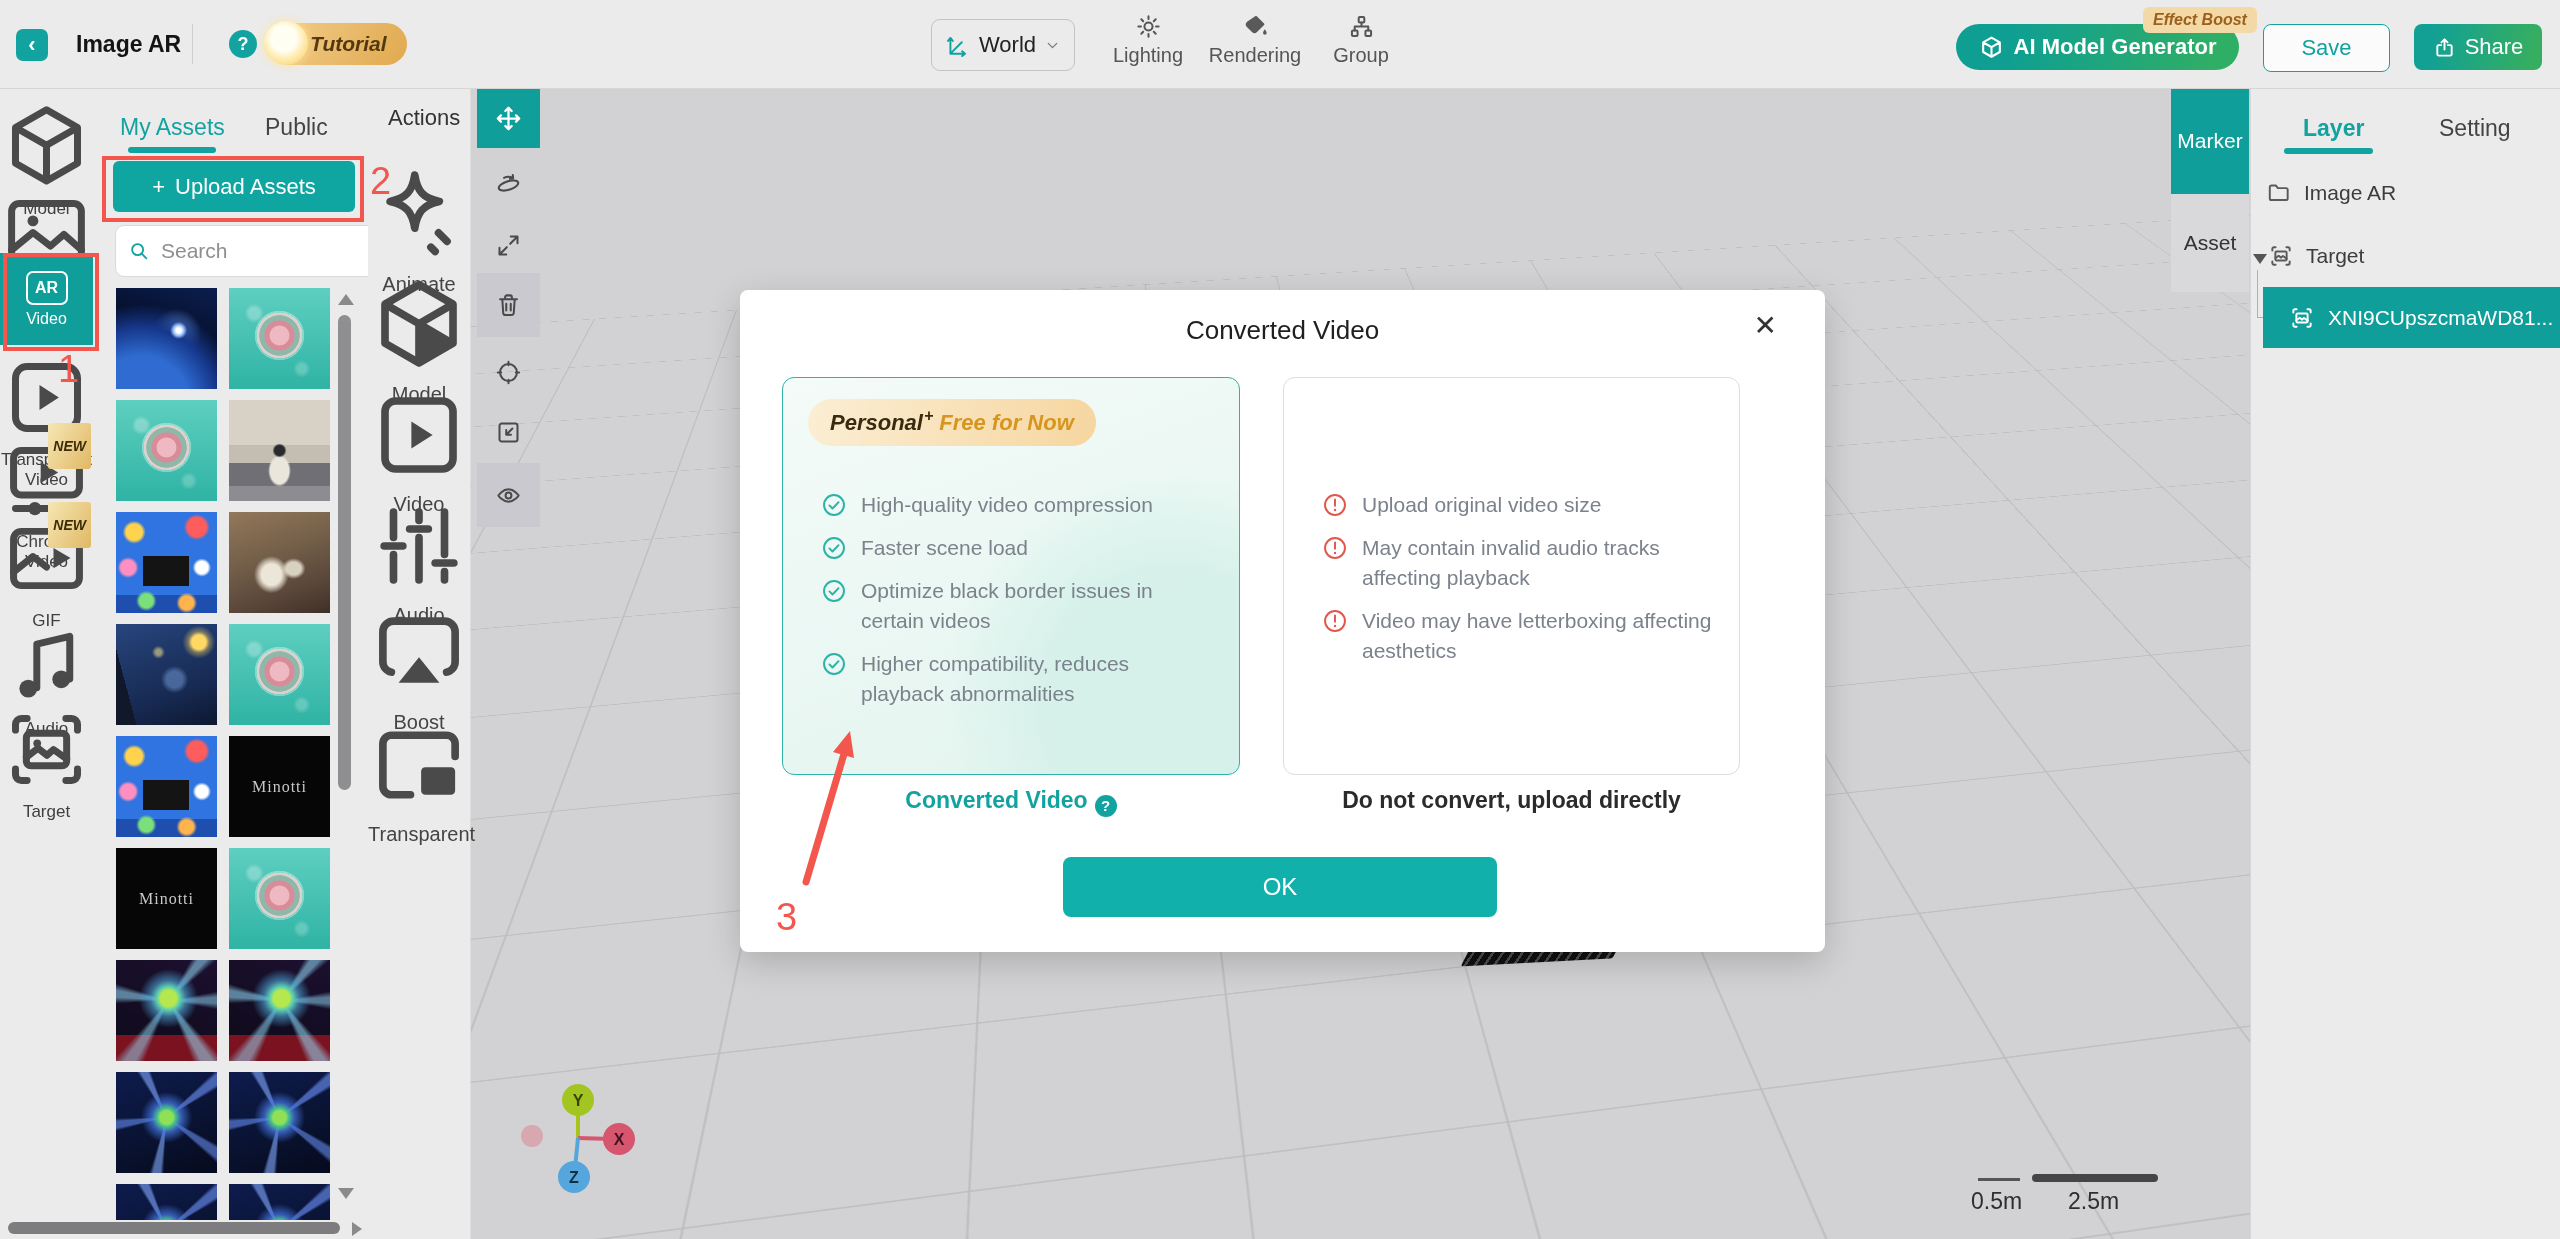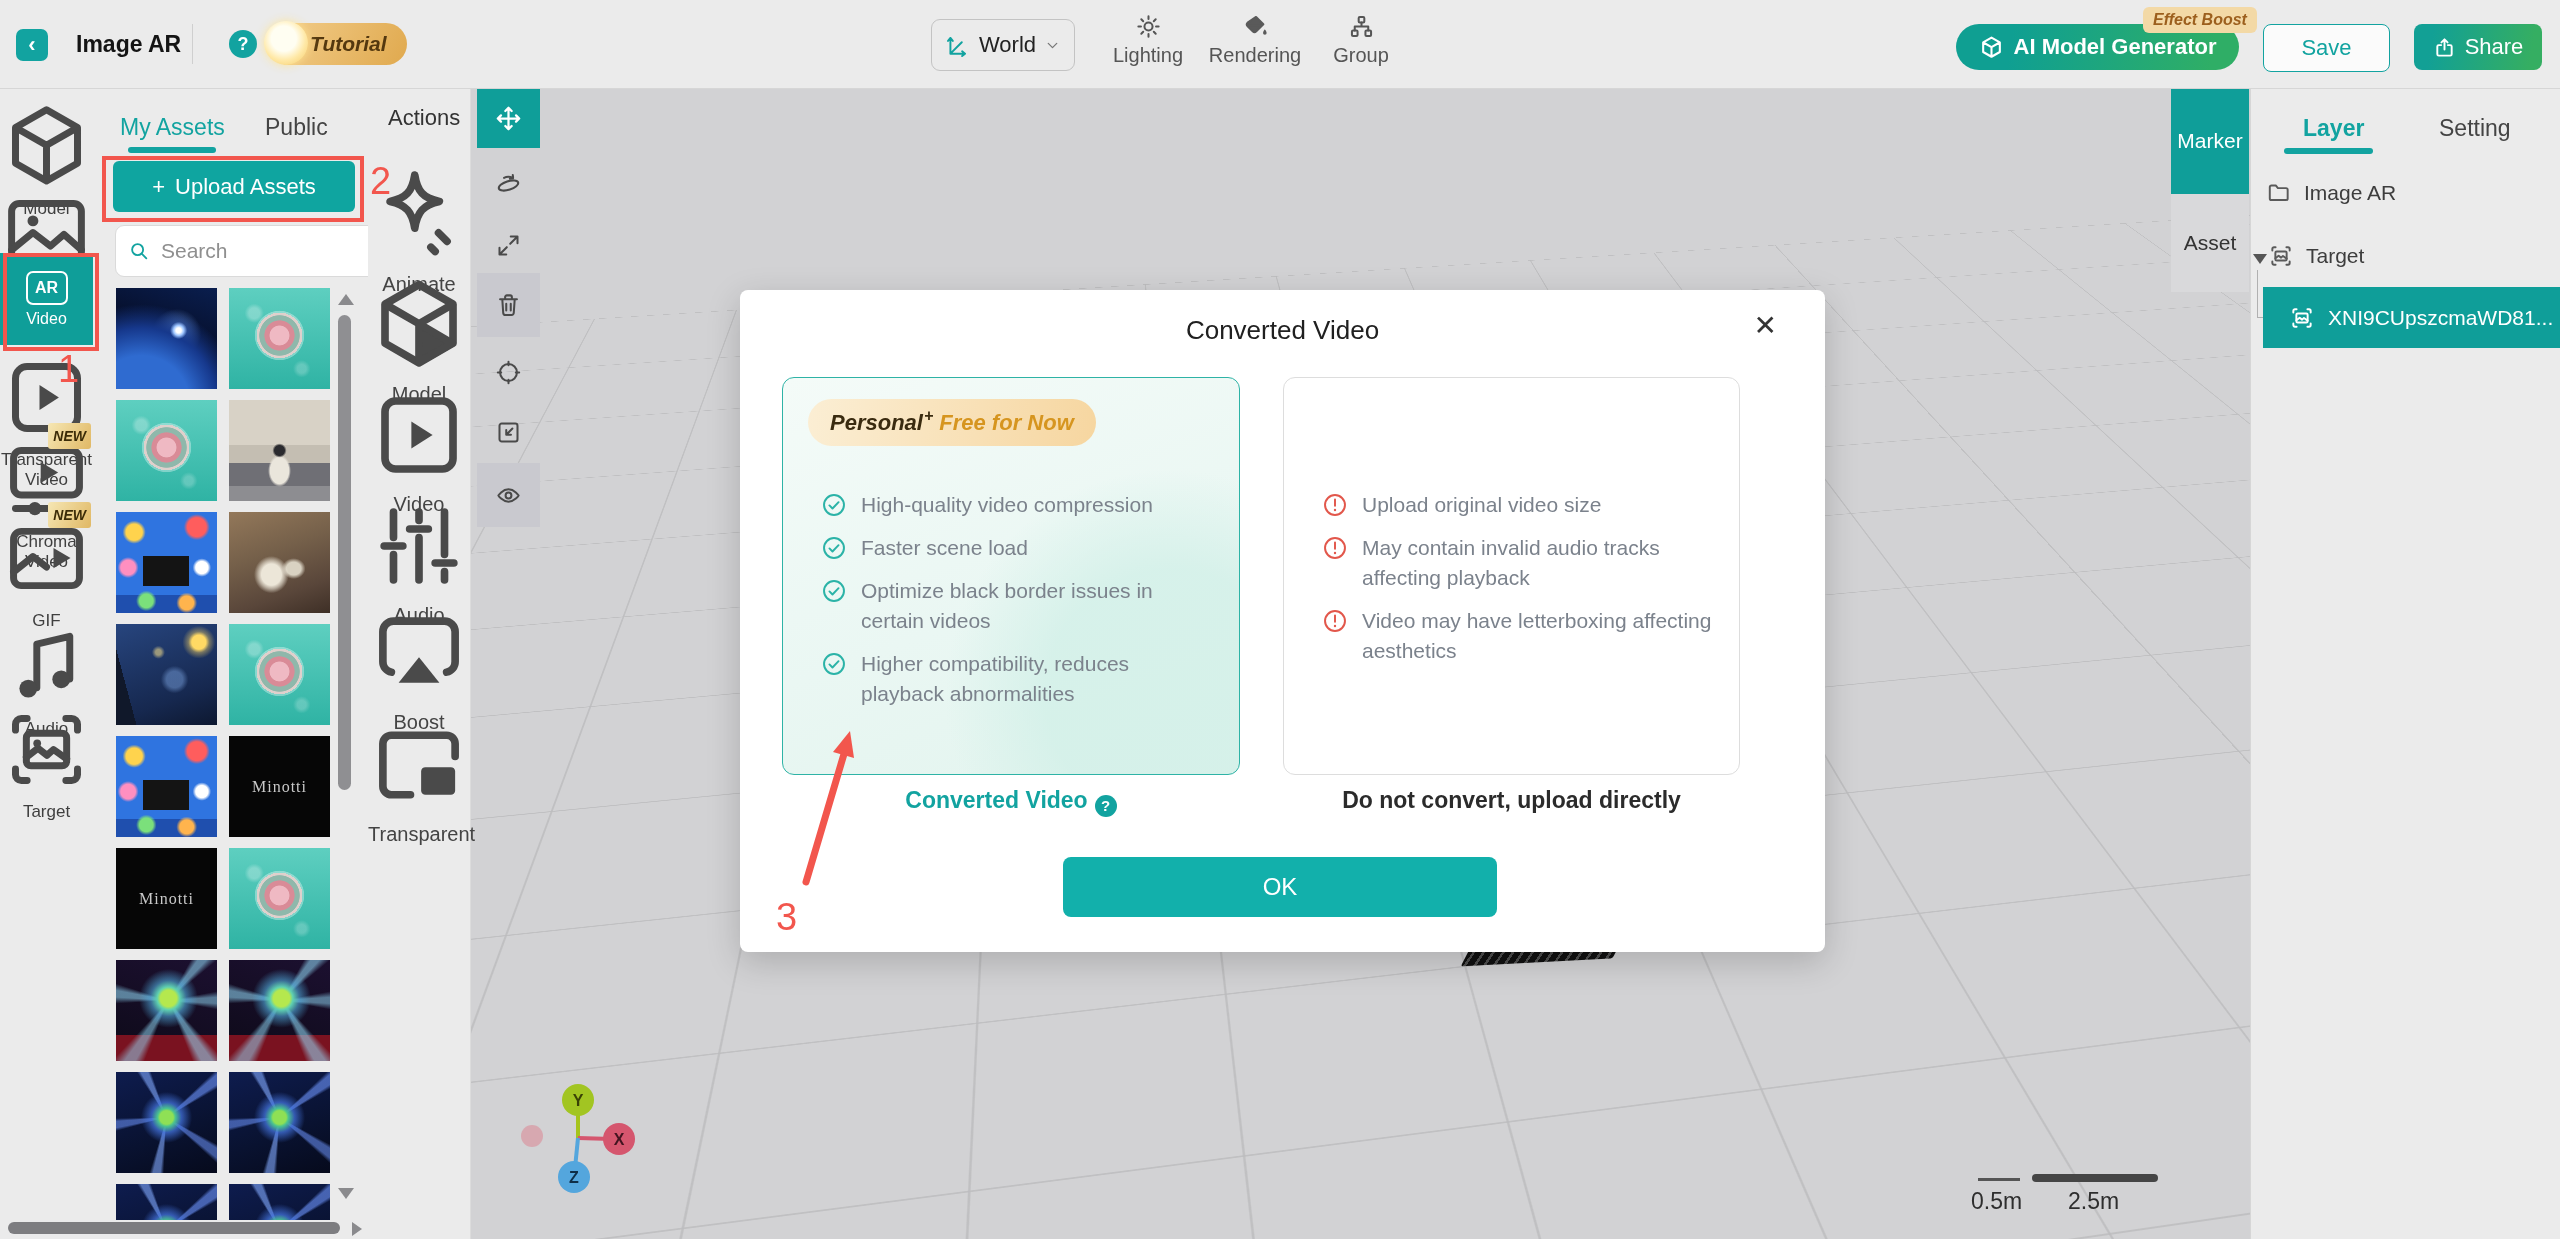--- a/index.html
+++ b/index.html
@@ -51,21 +51,21 @@
              border-right:1px solid #dcdcdc;z-index:20;}
   .rail-item{position:absolute;left:0;width:93px;text-align:center;color:#4a4a4a;cursor:pointer;}
   .rail-item .ri{width:30px;height:30px;margin:0 auto;}
   .rail-item .rl{font-size:17px;line-height:20px;color:#3f3f3f;margin-top:6px;}
   .rail-video{position:absolute;left:0;top:165px;width:93px;height:92px;background:#0f9e99;
               display:flex;flex-direction:column;align-items:center;justify-content:center;cursor:pointer;}
   .ar-box{width:38px;height:30px;border:2.5px solid #fff;border-radius:7px;color:#fff;
           font-size:16px;font-weight:bold;display:flex;align-items:center;justify-content:center;}
   .rail-video .rl{color:#fff;margin-top:5px;}
   .new-badge{position:absolute;top:-10px;right:2px;background:linear-gradient(120deg,#f6e7b4,#e0b865);
-             color:#3c2c08;font-style:italic;font-weight:bold;font-size:14px;padding:5px 5px;border-radius:3px;}
+             color:#3c2c08;font-style:italic;font-weight:bold;font-size:14px;padding:15px 5px;border-radius:3px;}
 
   
   .asset-panel{position:absolute;left:93px;top:88px;width:275px;bottom:0;background:#ebebeb;
                border-right:1px solid #dcdcdc;z-index:20;}
   .ap-tab{position:absolute;top:26px;font-size:23px;color:#444;cursor:pointer;}
   .ap-tab.active{color:#12a3a0;font-weight:normal;}
   .ap-underline{position:absolute;left:35px;top:59px;width:88px;height:6px;border-radius:3px;background:#12a3a0;}
   .upload-btn{position:absolute;left:20px;top:73px;width:242px;height:51px;border-radius:6px;
               background:#0fa5a0;color:#fff;font-size:22px;display:flex;align-items:center;
               justify-content:center;gap:10px;cursor:pointer;}

